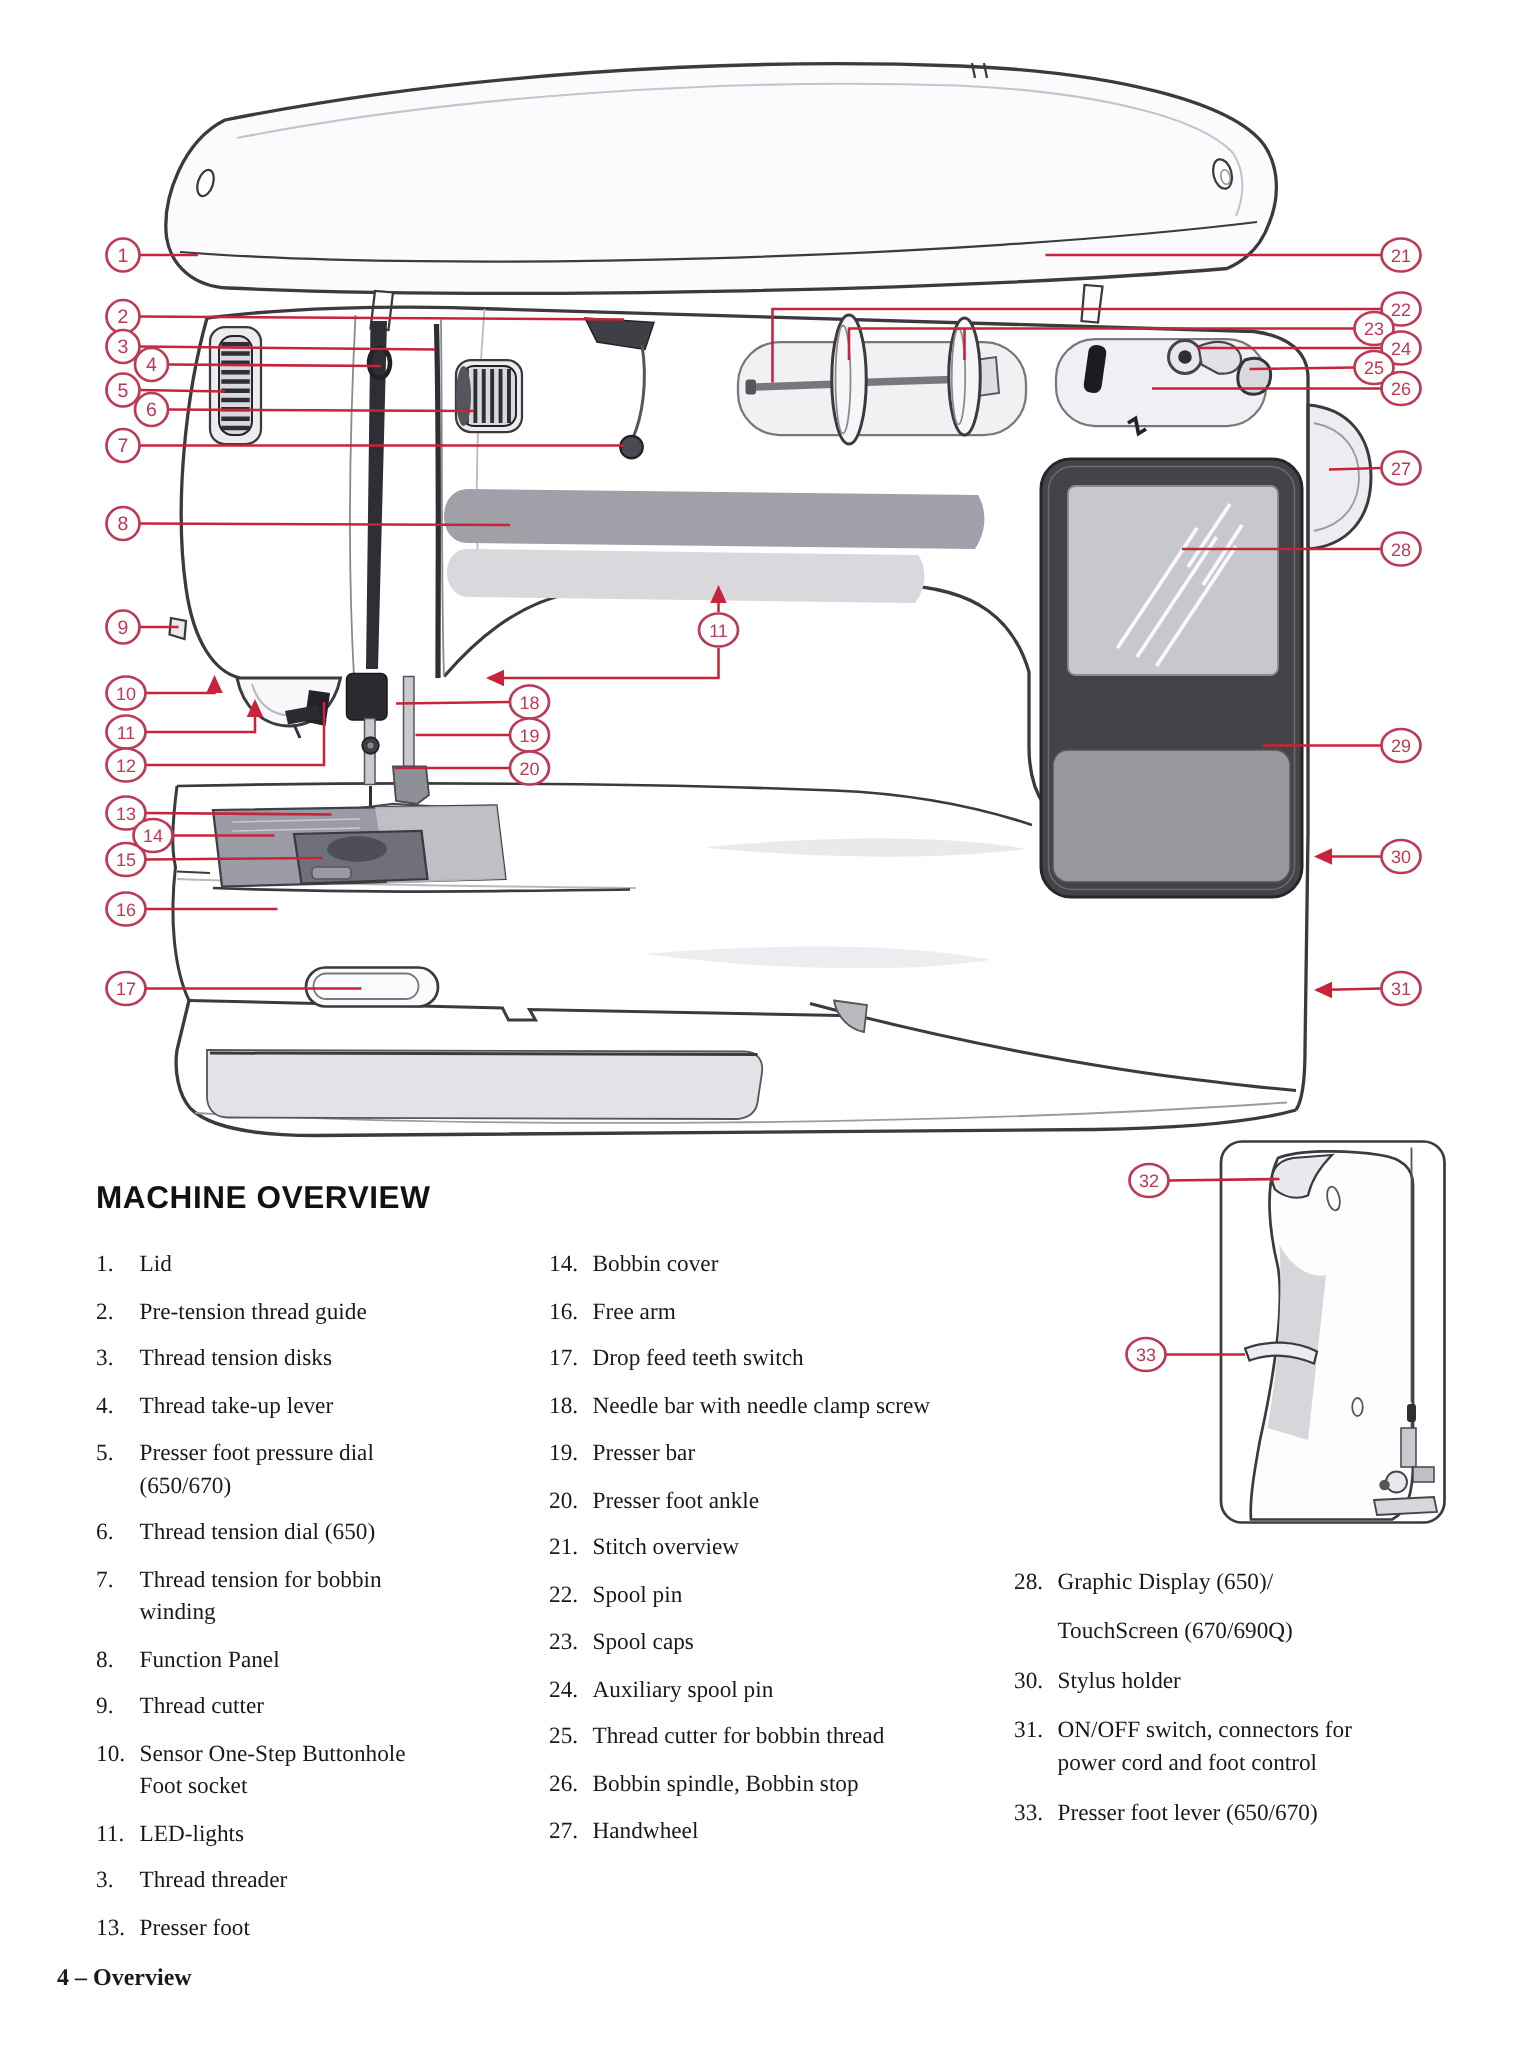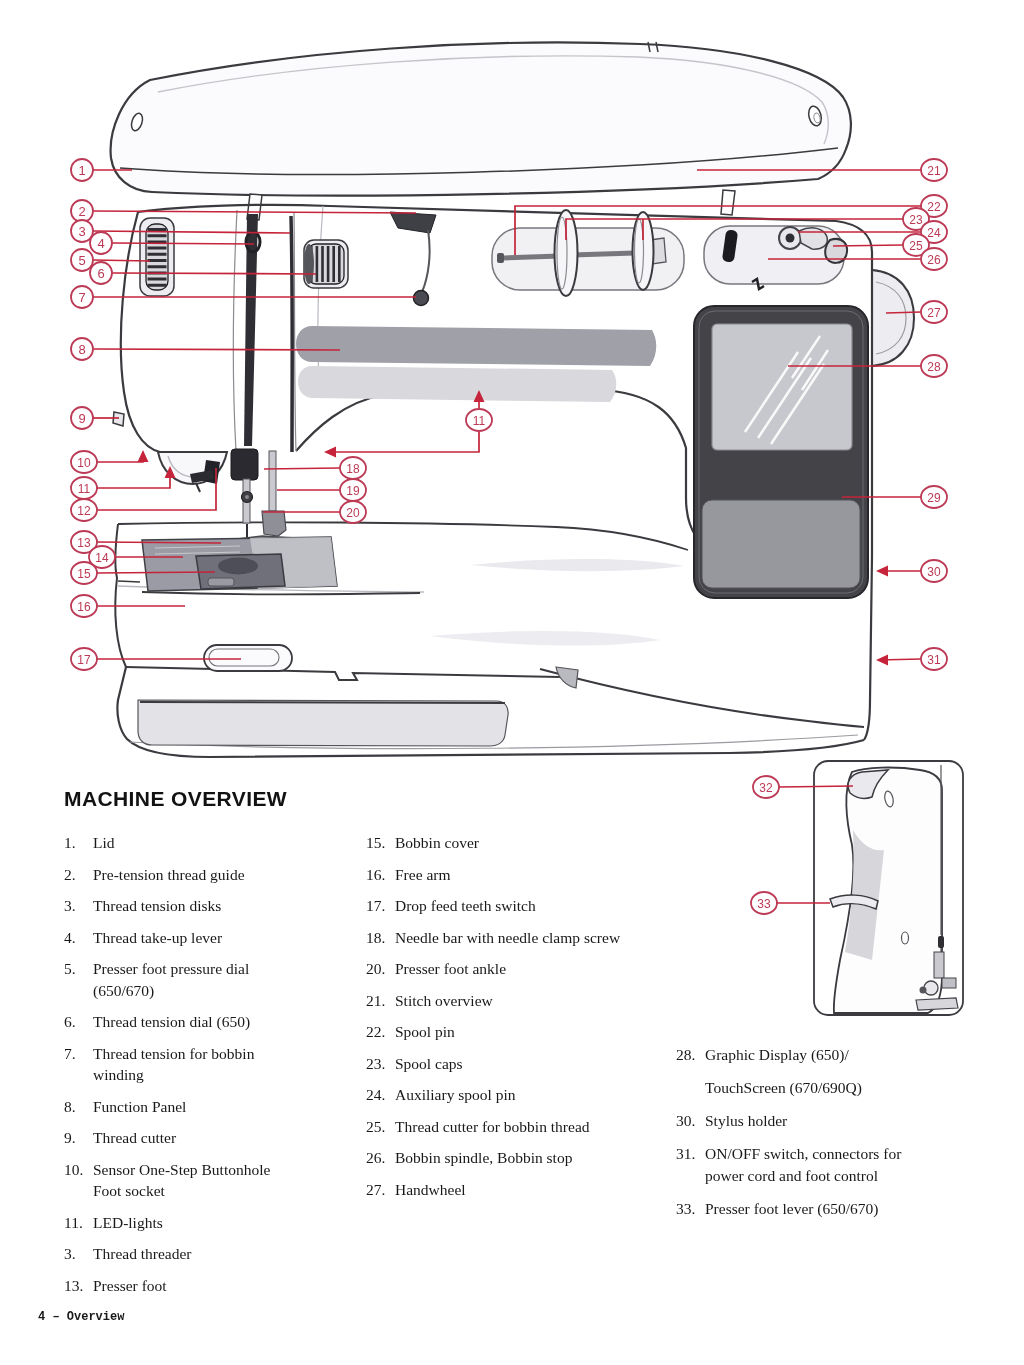--- a/index.html
+++ b/index.html
@@ -9,22 +9,22 @@
   .page-title{position:absolute;left:64px;top:787px;font-family:"Liberation Sans",sans-serif;
        font-size:21px;font-weight:700;letter-spacing:.4px;color:#121212;}
   .col{position:absolute;}
   #col1{left:64px;top:832px;width:258px;}
   #col2{left:366px;top:832px;width:300px;}
   #col3{left:676px;top:1044px;width:316px;}
   .li{display:flex;margin-bottom:10px;line-height:21.5px;font-size:15.5px;}
   .li .num{width:29px;flex:none;}
   .li .txt{white-space:pre-line;}
   #col3 .li{margin-bottom:11px;line-height:22px;}
-  .footer{position:absolute;left:38px;top:1310px;font-family:Liberation Mono, monospace;
-       font-size:12px;font-weight:700;color:#1a1a1a;}
+  .footer{position:absolute;left:38px;top:1310px;font-family:Liberation Serif, serif;
+       font-size:16px;font-weight:700;color:#1a1a1a;}
 </style>
 </head>
 <body>
 
 <svg id="diagram-svg" width="1024" height="1030" viewBox="0 0 1024 1030">
 
   <g>
     <path d="M 872,270 C 898,272 914,290 914,318 C 914,346 898,364 872,366 Z" fill="#ededf1" stroke="#3a3a3f" stroke-width="2"></path>
     <path d="M 876,282 C 896,286 906,300 906,318 C 906,336 896,350 876,354" fill="none" stroke="#9a9aa1" stroke-width="1.2"></path>
   </g>
@@ -410,34 +410,38 @@
       <span class="num">3.</span>
       <span class="txt">Thread threader</span>
     </div>
     <div class="li">
       <span class="num">13.</span>
       <span class="txt">Presser foot</span>
     </div>
   </div>
 <div id="col2" class="col">
     <div class="li">
-      <span class="num">15.</span>
+      <span class="num">14.</span>
       <span class="txt">Bobbin cover</span>
     </div>
     <div class="li">
       <span class="num">16.</span>
       <span class="txt">Free arm</span>
     </div>
     <div class="li">
       <span class="num">17.</span>
       <span class="txt">Drop feed teeth switch</span>
     </div>
     <div class="li">
       <span class="num">18.</span>
       <span class="txt">Needle bar with needle clamp screw</span>
+    </div>
+    <div class="li">
+      <span class="num">19.</span>
+      <span class="txt">Presser bar</span>
     </div>
     <div class="li">
       <span class="num">20.</span>
       <span class="txt">Presser foot ankle</span>
     </div>
     <div class="li">
       <span class="num">21.</span>
       <span class="txt">Stitch overview</span>
     </div>
     <div class="li">

